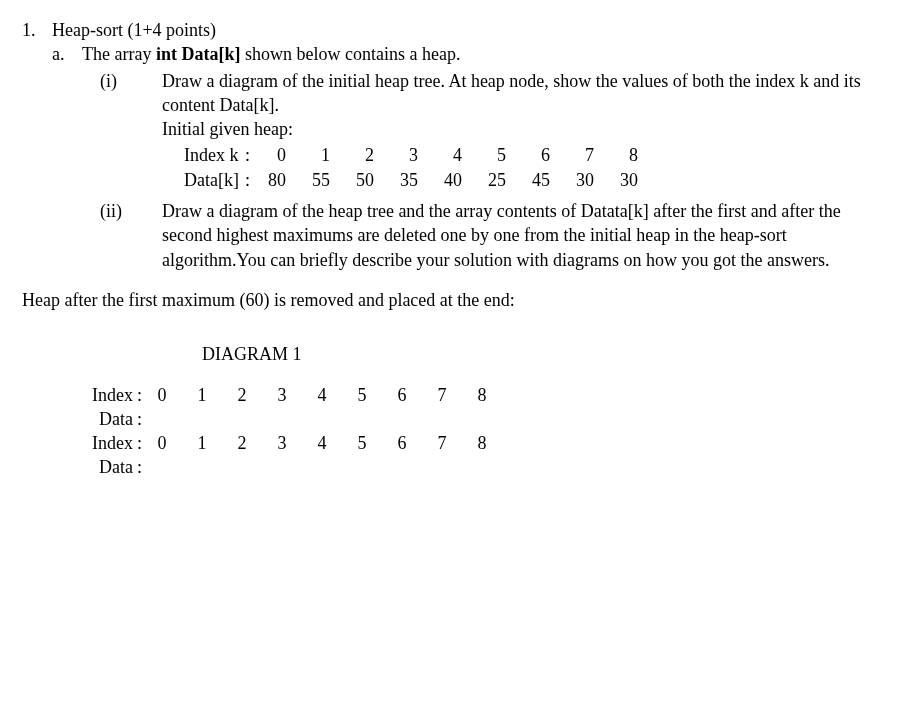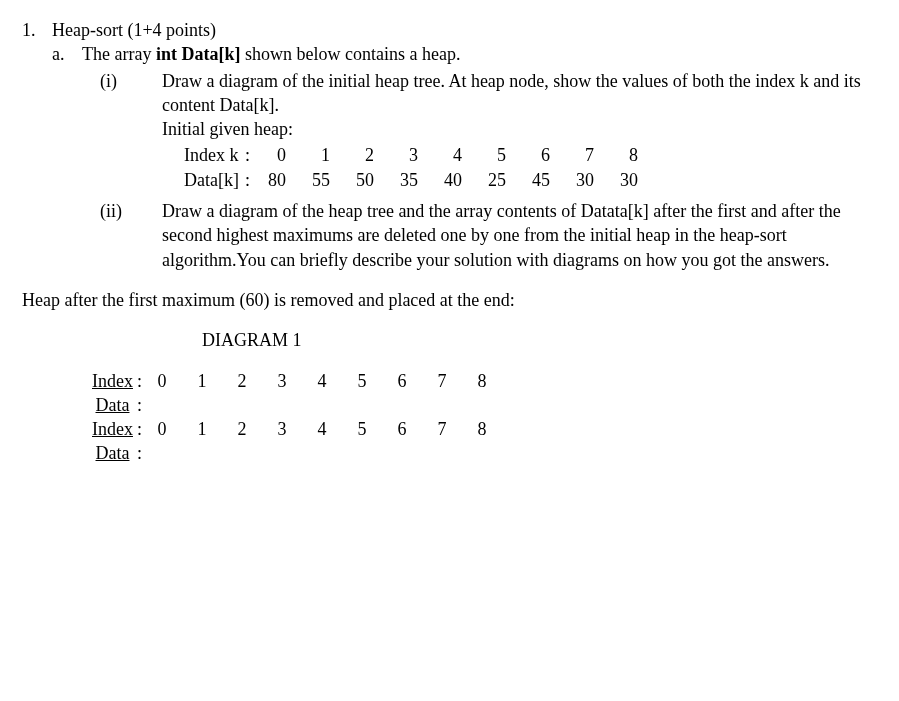--- a/index.html
+++ b/index.html
@@ -37,35 +37,34 @@
       text-align: left;
       padding-right: 6px;
       min-width: 0;
     }
     .array-table td.colon {
       text-align: left;
       padding-right: 10px;
       min-width: 0;
     }
     .tmpl-section { margin-top: 16px; }
-    .diagram-label { text-align: left; margin: 16px 0 16px 180px; }
+    .diagram-label { text-align: left; margin: 30px 0 16px 180px; }
     .tmpl-table {
       margin-left: 70px;
       border-collapse: collapse;
     }
     .tmpl-table td {
       padding: 0 28px 0 0;
       text-align: center;
       min-width: 40px;
     }
     .tmpl-table td.label {
-      text-align: center;
+      text-align: right;
       padding-right: 4px;
       min-width: 0;
-      text-decoration: underline;
     }
     .tmpl-table td.colon {
       text-align: left;
       padding-right: 14px;
       min-width: 0;
     }
     .mt14 { margin-top: 7px; }
   </style>
 </head>
 <body>

